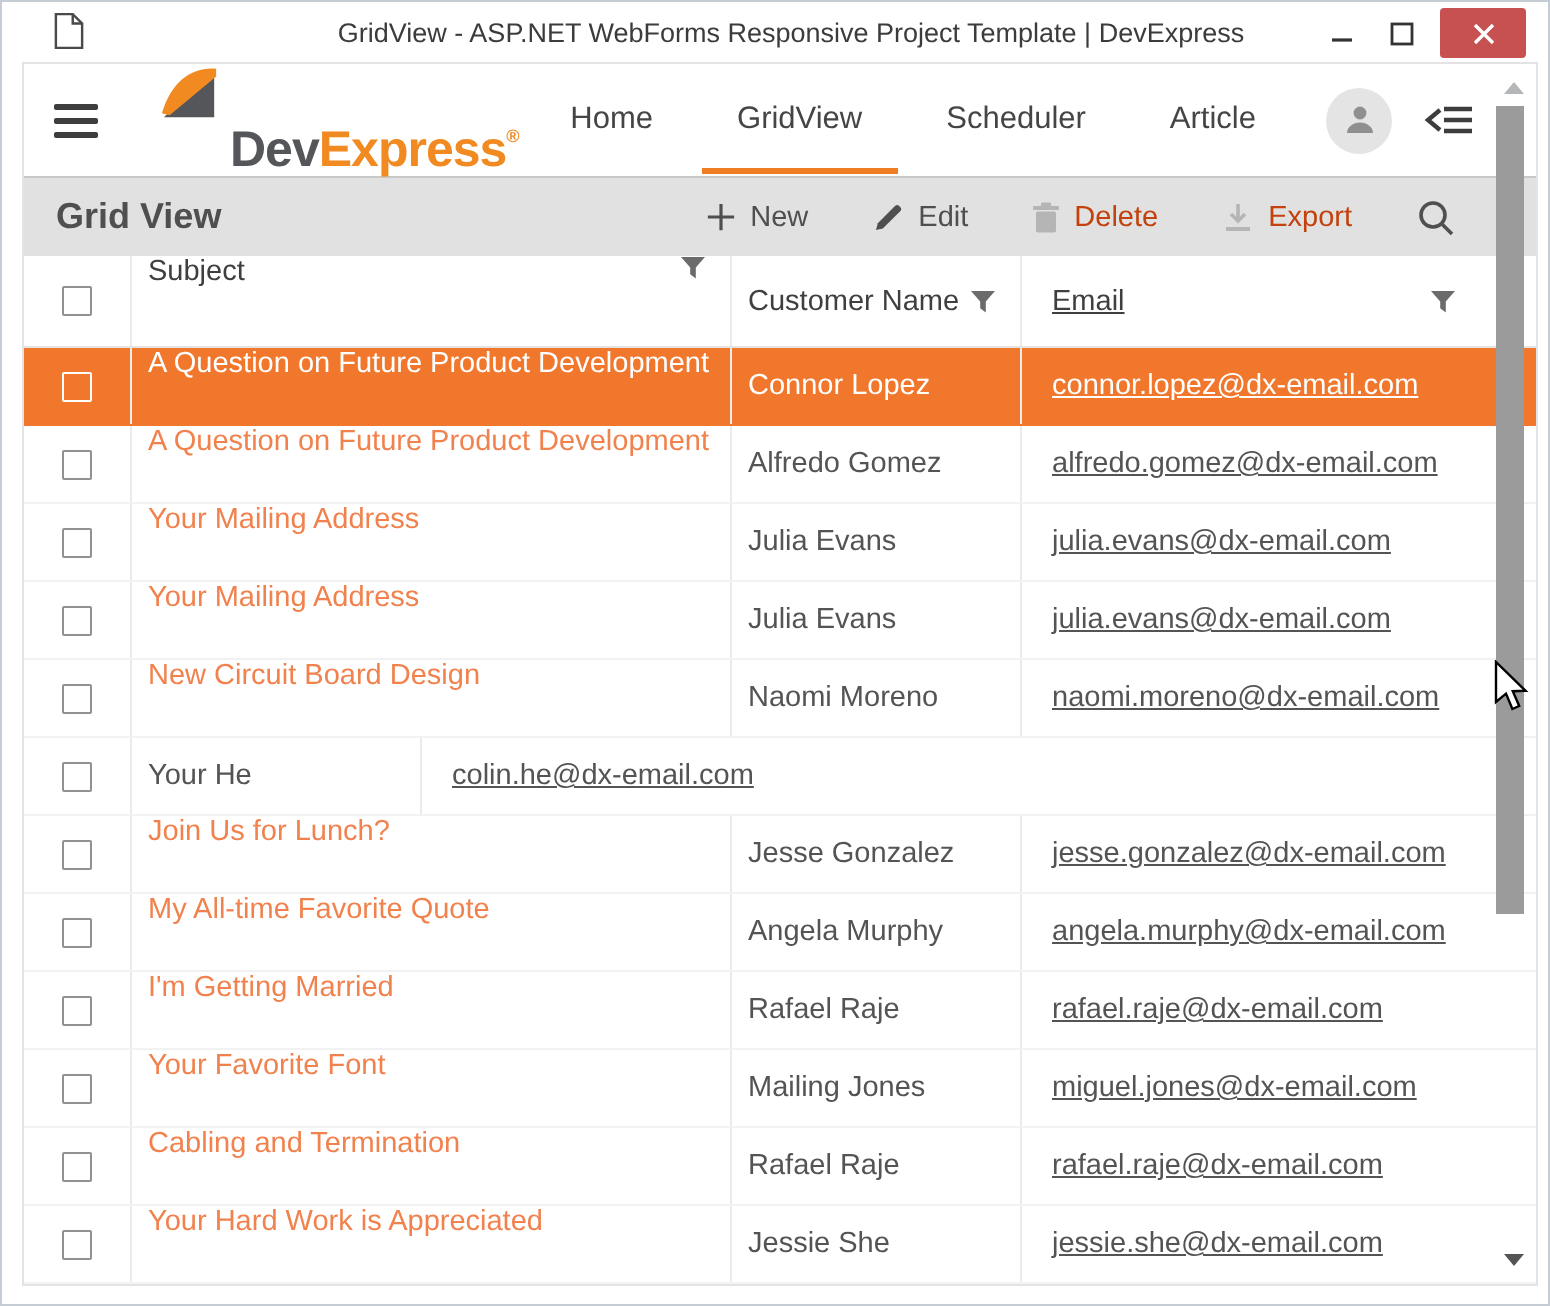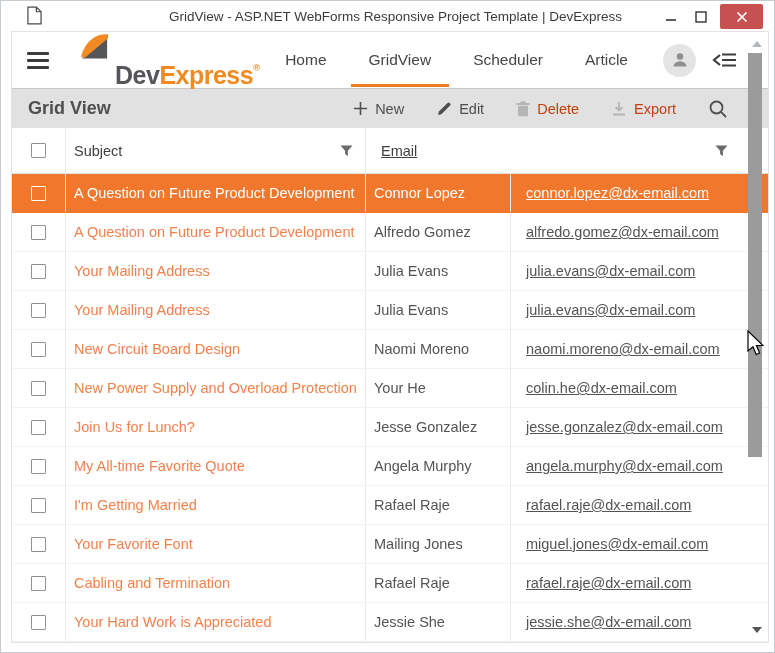--- a/index.html
+++ b/index.html
@@ -57,21 +57,21 @@
   }
   .toolbar-title { font-size:18px; font-weight:bold; color:#4f4f4f; }
   .toolbar-buttons { margin-left:auto; display:flex; align-items:center; gap:32px; }
   .tbtn { display:flex; align-items:center; gap:7px; font-size:14.5px; color:#4f4f4f; background:none; border:none; white-space:nowrap; }
   .tbtn.disabled { color:#c2410c; }
   .search-btn { background:none; border:none; display:flex; align-items:center; }
 
   
   .grid-header { height:46px; display:flex; border-bottom:1px solid #e3e3e3; font-size:14.5px; color:#3f3f3f; }
   .col-cb { width:54px; flex:none; display:flex; align-items:center; justify-content:center; border-right:1px solid #ebebeb; height:100%; }
-  .col-subject { width:300px; flex:none; border-right:1px solid #ebebeb; height:100%; display:flex; align-items:center; padding-left:8px; }
+  .col-subject { width:300px; flex:none; border-right:1px solid #ebebeb; height:100%; display:flex; align-items:flex-start; padding-left:8px; }
   .col-customer { width:145px; flex:none; border-right:1px solid #ebebeb; height:100%; display:flex; align-items:center; padding-left:8px; }
   .col-email { flex:1; height:100%; display:flex; align-items:center; padding-left:15px;text-decoration:underline; }
   .hcell { justify-content:space-between; padding-right:12px; }
   .filter-btn { background:none; border:none; display:flex; align-items:center; }
 
   .checkbox { width:15px; height:15px; border:1px solid #919191; background:#fff; border-radius:1px; display:inline-block; }
 
   .row { height:39px; display:flex; align-items:center; border-bottom:1px solid #f2f2f2; font-size:14.5px; color:#545454; white-space:nowrap; }
   .subject-link { color:#F1824E; text-decoration:none; }
   .row.selected { background:#F0772C; border-bottom-color:#F0772C; color:#fff; }
@@ -205,20 +205,28 @@
         <span class="checkbox"></span>
       </div>
       <div class="col-subject hcell">
         <span>Subject</span>
         <button class="filter-btn">
           <svg width="13" height="12" viewBox="0 0 13 12">
               <path d="M0.5,0.5 h12 l-4.6,5.2 v5.6 l-2.8,-2.2 v-3.4 z" fill="#6b6b6b"></path>
             </svg>
         </button>
       </div>
+      <div class="col-customer hcell">
+        <span>Customer Name</span>
+        <button class="filter-btn">
+          <svg width="13" height="12" viewBox="0 0 13 12">
+              <path d="M0.5,0.5 h12 l-4.6,5.2 v5.6 l-2.8,-2.2 v-3.4 z" fill="#6b6b6b"></path>
+            </svg>
+        </button>
+      </div>
       <div class="col-email hcell">
         <span>Email</span>
         <button class="filter-btn" style="margin-right:28px;">
           <svg width="13" height="12" viewBox="0 0 13 12">
               <path d="M0.5,0.5 h12 l-4.6,5.2 v5.6 l-2.8,-2.2 v-3.4 z" fill="#6b6b6b"></path>
             </svg>
         </button>
       </div>
     </div>
 
@@ -276,23 +284,20 @@
             <a class="subject-link" href="#">New Circuit Board Design</a>
           </div>
           <div class="col-customer">Naomi Moreno</div>
           <div class="col-email">naomi.moreno@dx-email.com</div>
         </div>
 
         <div class="row">
           <div class="col-cb">
             <span class="checkbox"></span>
           </div>
-          <div class="col-subject">
-            <a class="subject-link" href="#">New Power Supply and Overload Protection</a>
-          </div>
           <div class="col-customer">Your He</div>
           <div class="col-email">colin.he@dx-email.com</div>
         </div>
 
         <div class="row">
           <div class="col-cb">
             <span class="checkbox"></span>
           </div>
           <div class="col-subject">
             <a class="subject-link" href="#">Join Us for Lunch?</a>

